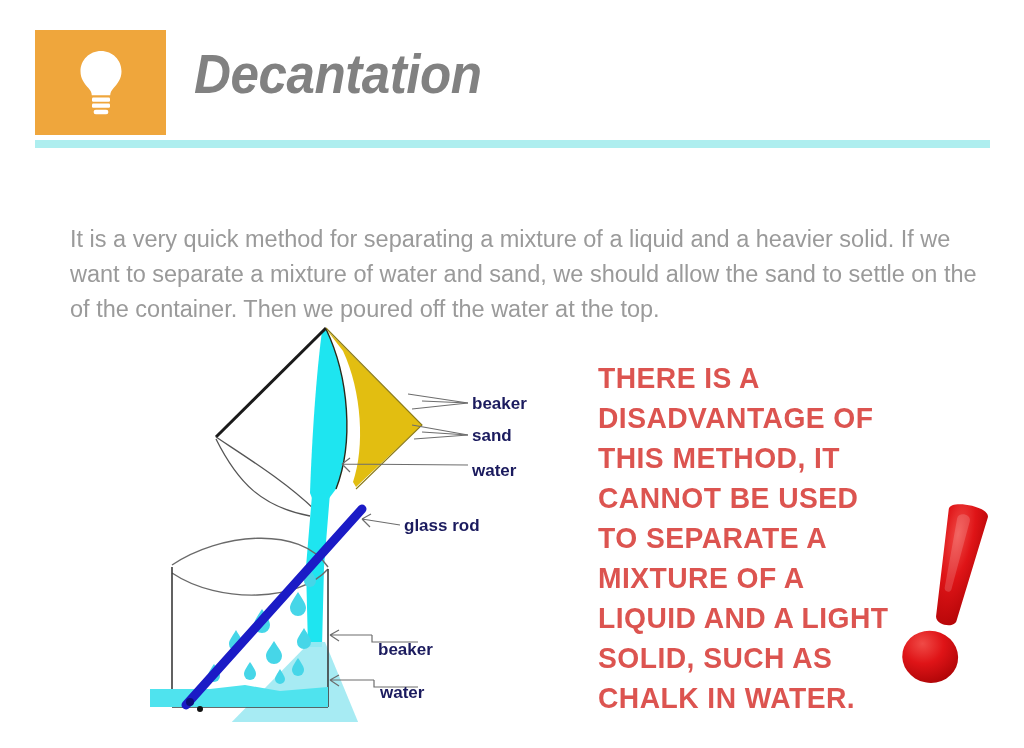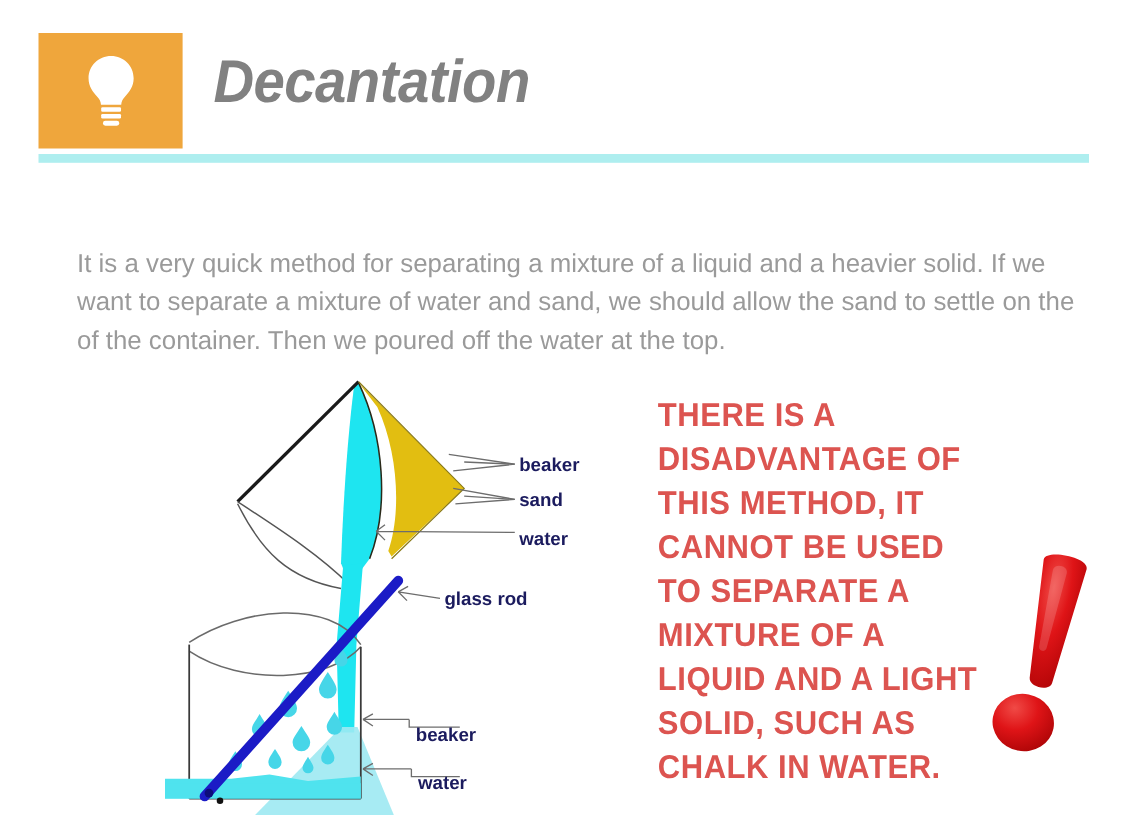--- a/index.html
+++ b/index.html
@@ -62,21 +62,21 @@
     font-size: 23.5px;
     line-height: 35px;
     color: #9A9A9A;
     font-weight: 400;
     margin-left: 16px;
   }
 
   
   #diagram {
     position: absolute;
-    left: 150px; top: 336px;
+    left: 150px; top: 317px;
     width: 430px; height: 405px;
   }
   #diagram svg { display: block; }
 
   
   #warning-text {
     position: absolute;
     left: 598px; top: 358px;
     width: 310px;
     color: #DC5450;

